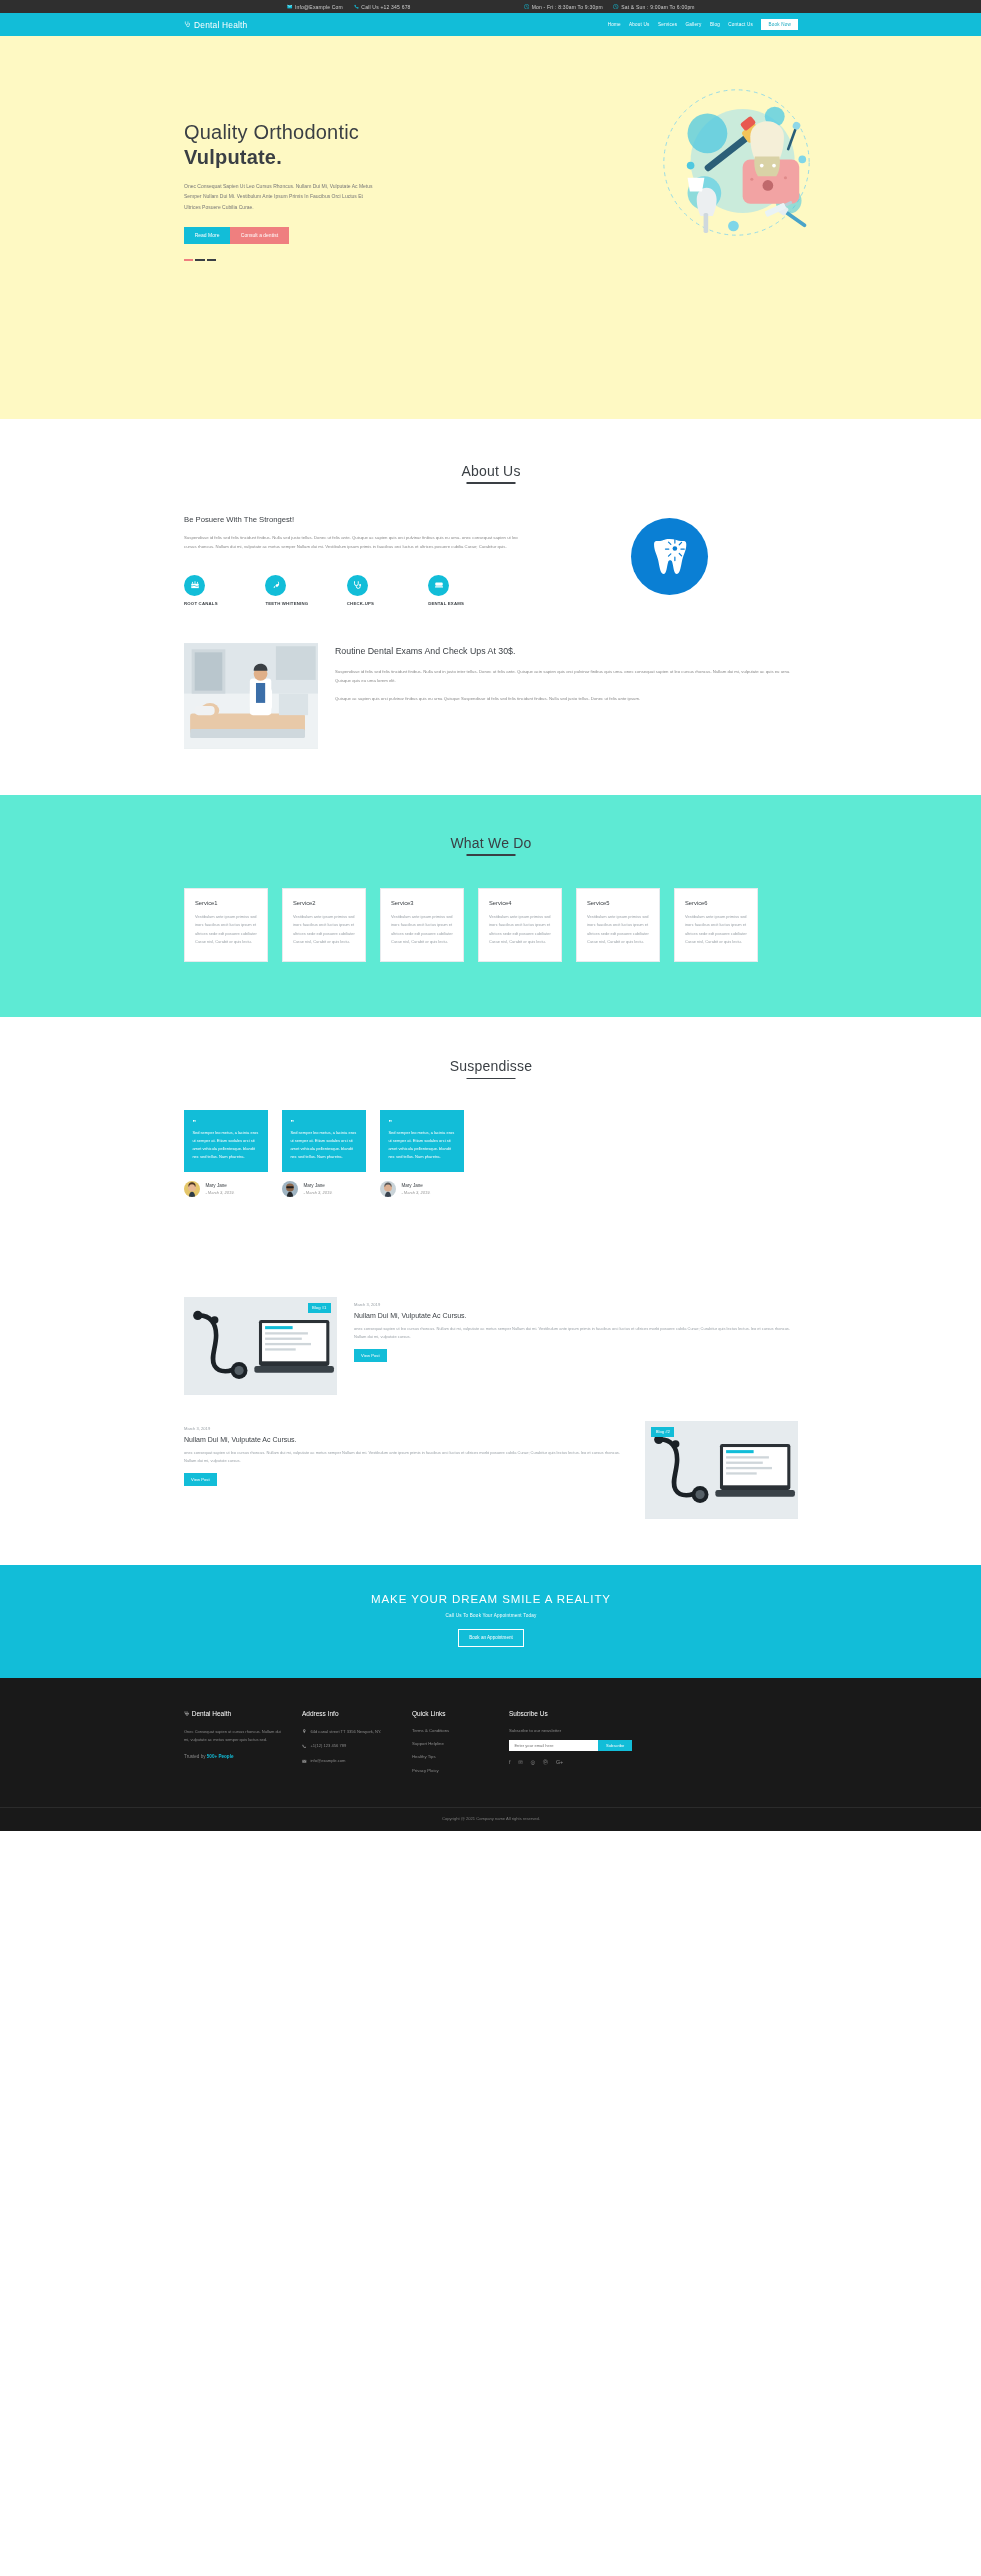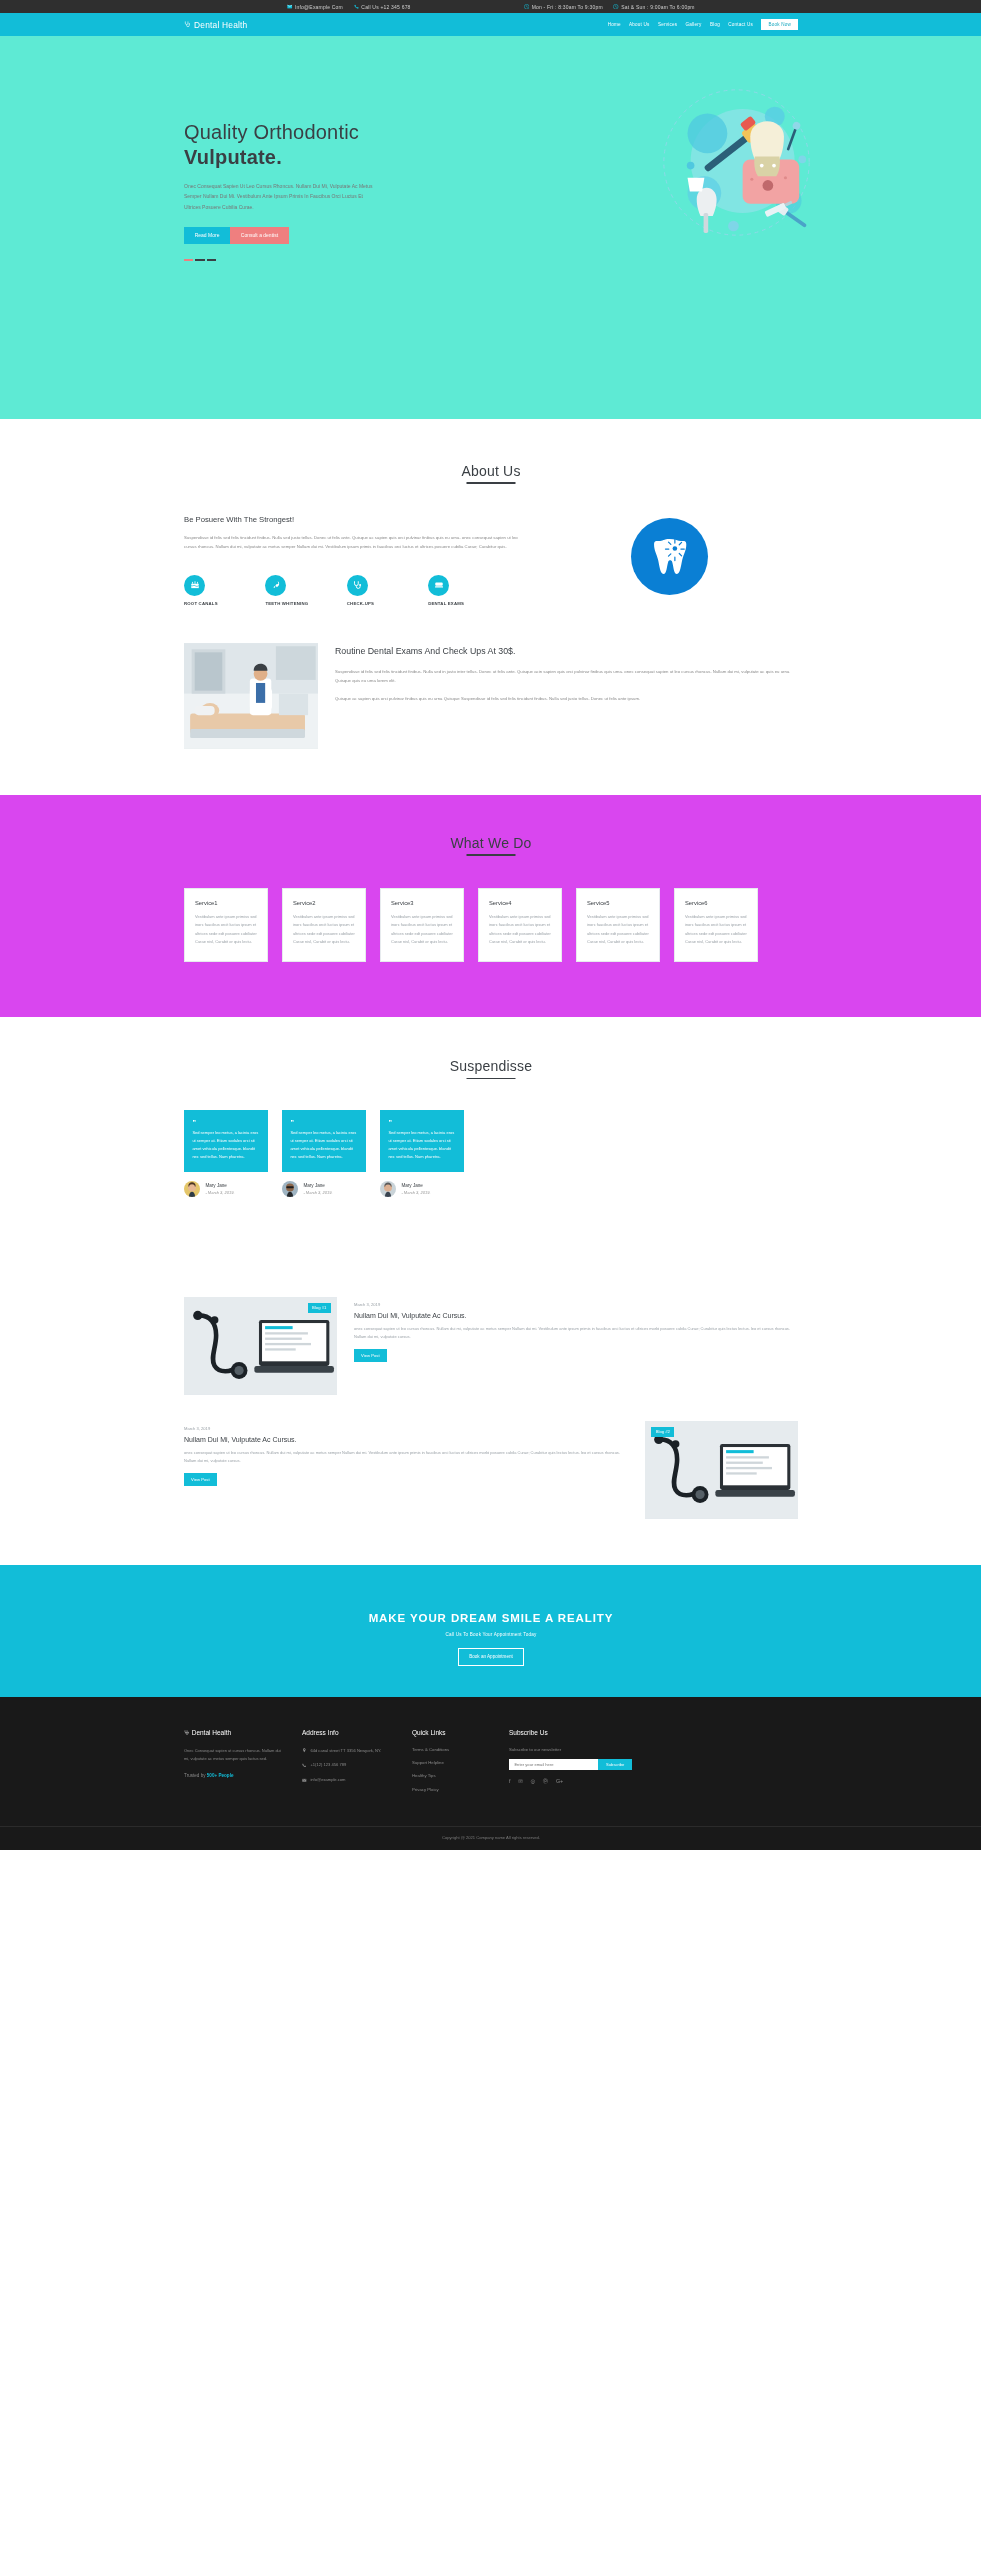--- a/index.html
+++ b/index.html
@@ -52,21 +52,21 @@
   }
   .book-btn {
     background: #fff; color: #19a8c0; font-size: 4.6px;
     padding: 3.1px 7px; border: 0; cursor: pointer;
     letter-spacing: 0.2px;
   }
 
   
   .hero {
     height: 383px;
-    background: #5eead4;
+    background: #fef9c3;
     position: relative;
     overflow: hidden;
   }
   .hero .inner { width: 614px; margin: 0 auto; display: flex; height: 100%; position: relative; }
   .hero-text { width: 307px; padding-top: 84px; padding-left: 0; }
   .hero-h1 {
     font-size: 20px; color: #3a3f44; font-weight: 300;
     letter-spacing: 0.2px; line-height: 1.25;
   }
   .hero-h1 b { font-weight: 700; display: block; }
@@ -129,21 +129,21 @@
   .routine-img {
     width: 134px; height: 106px; flex: none;
     background: linear-gradient(#dfe6ea,#cfd8dd);
     position: relative; overflow: hidden;
   }
   .routine-txt { flex: 1; padding-top: 1.5px; }
   .routine-h { font-size: 8.8px; color: #3a3f44; font-weight: 400; line-height: 1.45; }
   .routine-p { font-size: 4.3px; line-height: 2.1; color: #888; margin-top: 9.2px; }
 
   
-  .wwd { background: #d946ef; padding: 40px 0 55px; }
+  .wwd { background: #5eead4; padding: 40px 0 55px; }
   .cards { display: flex; flex-wrap: wrap; gap: 14px; margin-top: 32px; }
   .card {
     width: 84px; background: #fff; border: 0.8px solid #e7ebee;
     padding: 11.5px 10px 15.3px;
   }
   .card-h { font-size: 5.8px; color: #3a3f44; font-weight: 500; margin-bottom: 7px; }
   .card-p { font-size: 4px; line-height: 2.05; color: #9aa1a7; }
 
   
   .testi { background: #fff; padding: 41px 0 35px; }
@@ -174,21 +174,21 @@
   .news-date { font-size: 4.1px; color: #9aa1a7; }
   .news-h { font-size: 7px; color: #3a3f44; font-weight: 500; margin: 5.4px 0 6.1px; }
   .news-p { font-size: 4px; line-height: 2.0; color: #9aa1a7; }
   .news-btn {
     margin-top: 8.4px; background: #12bdd8; color: #fff; border: 0;
     font-size: 4.2px; padding: 3.8px 7px; cursor: pointer;
   }
 
   
   .cta { background: #12bdd8; padding: 28px 0 31px; text-align: center; color: #fff; }
-  .cta-h { font-size: 11.5px; font-weight: 700; letter-spacing: 0.9px; margin-top: 19px; }
+  .cta-h { font-size: 11.5px; font-weight: 400; letter-spacing: 0.9px; }
   .cta-sub { font-size: 4.6px; margin-top: 8.4px; letter-spacing: 0.2px; }
   .cta-btn {
     margin-top: 10.7px; background: transparent; border: 0.8px solid #fff;
     color: #fff; font-size: 4.6px; padding: 5.4px 10px; cursor: pointer;
   }
 
   
   footer { background: #191919; padding: 32px 0 0; }
   .f-cols { display: flex; gap: 20px; }
   .f-col-1 { width: 98px; }

